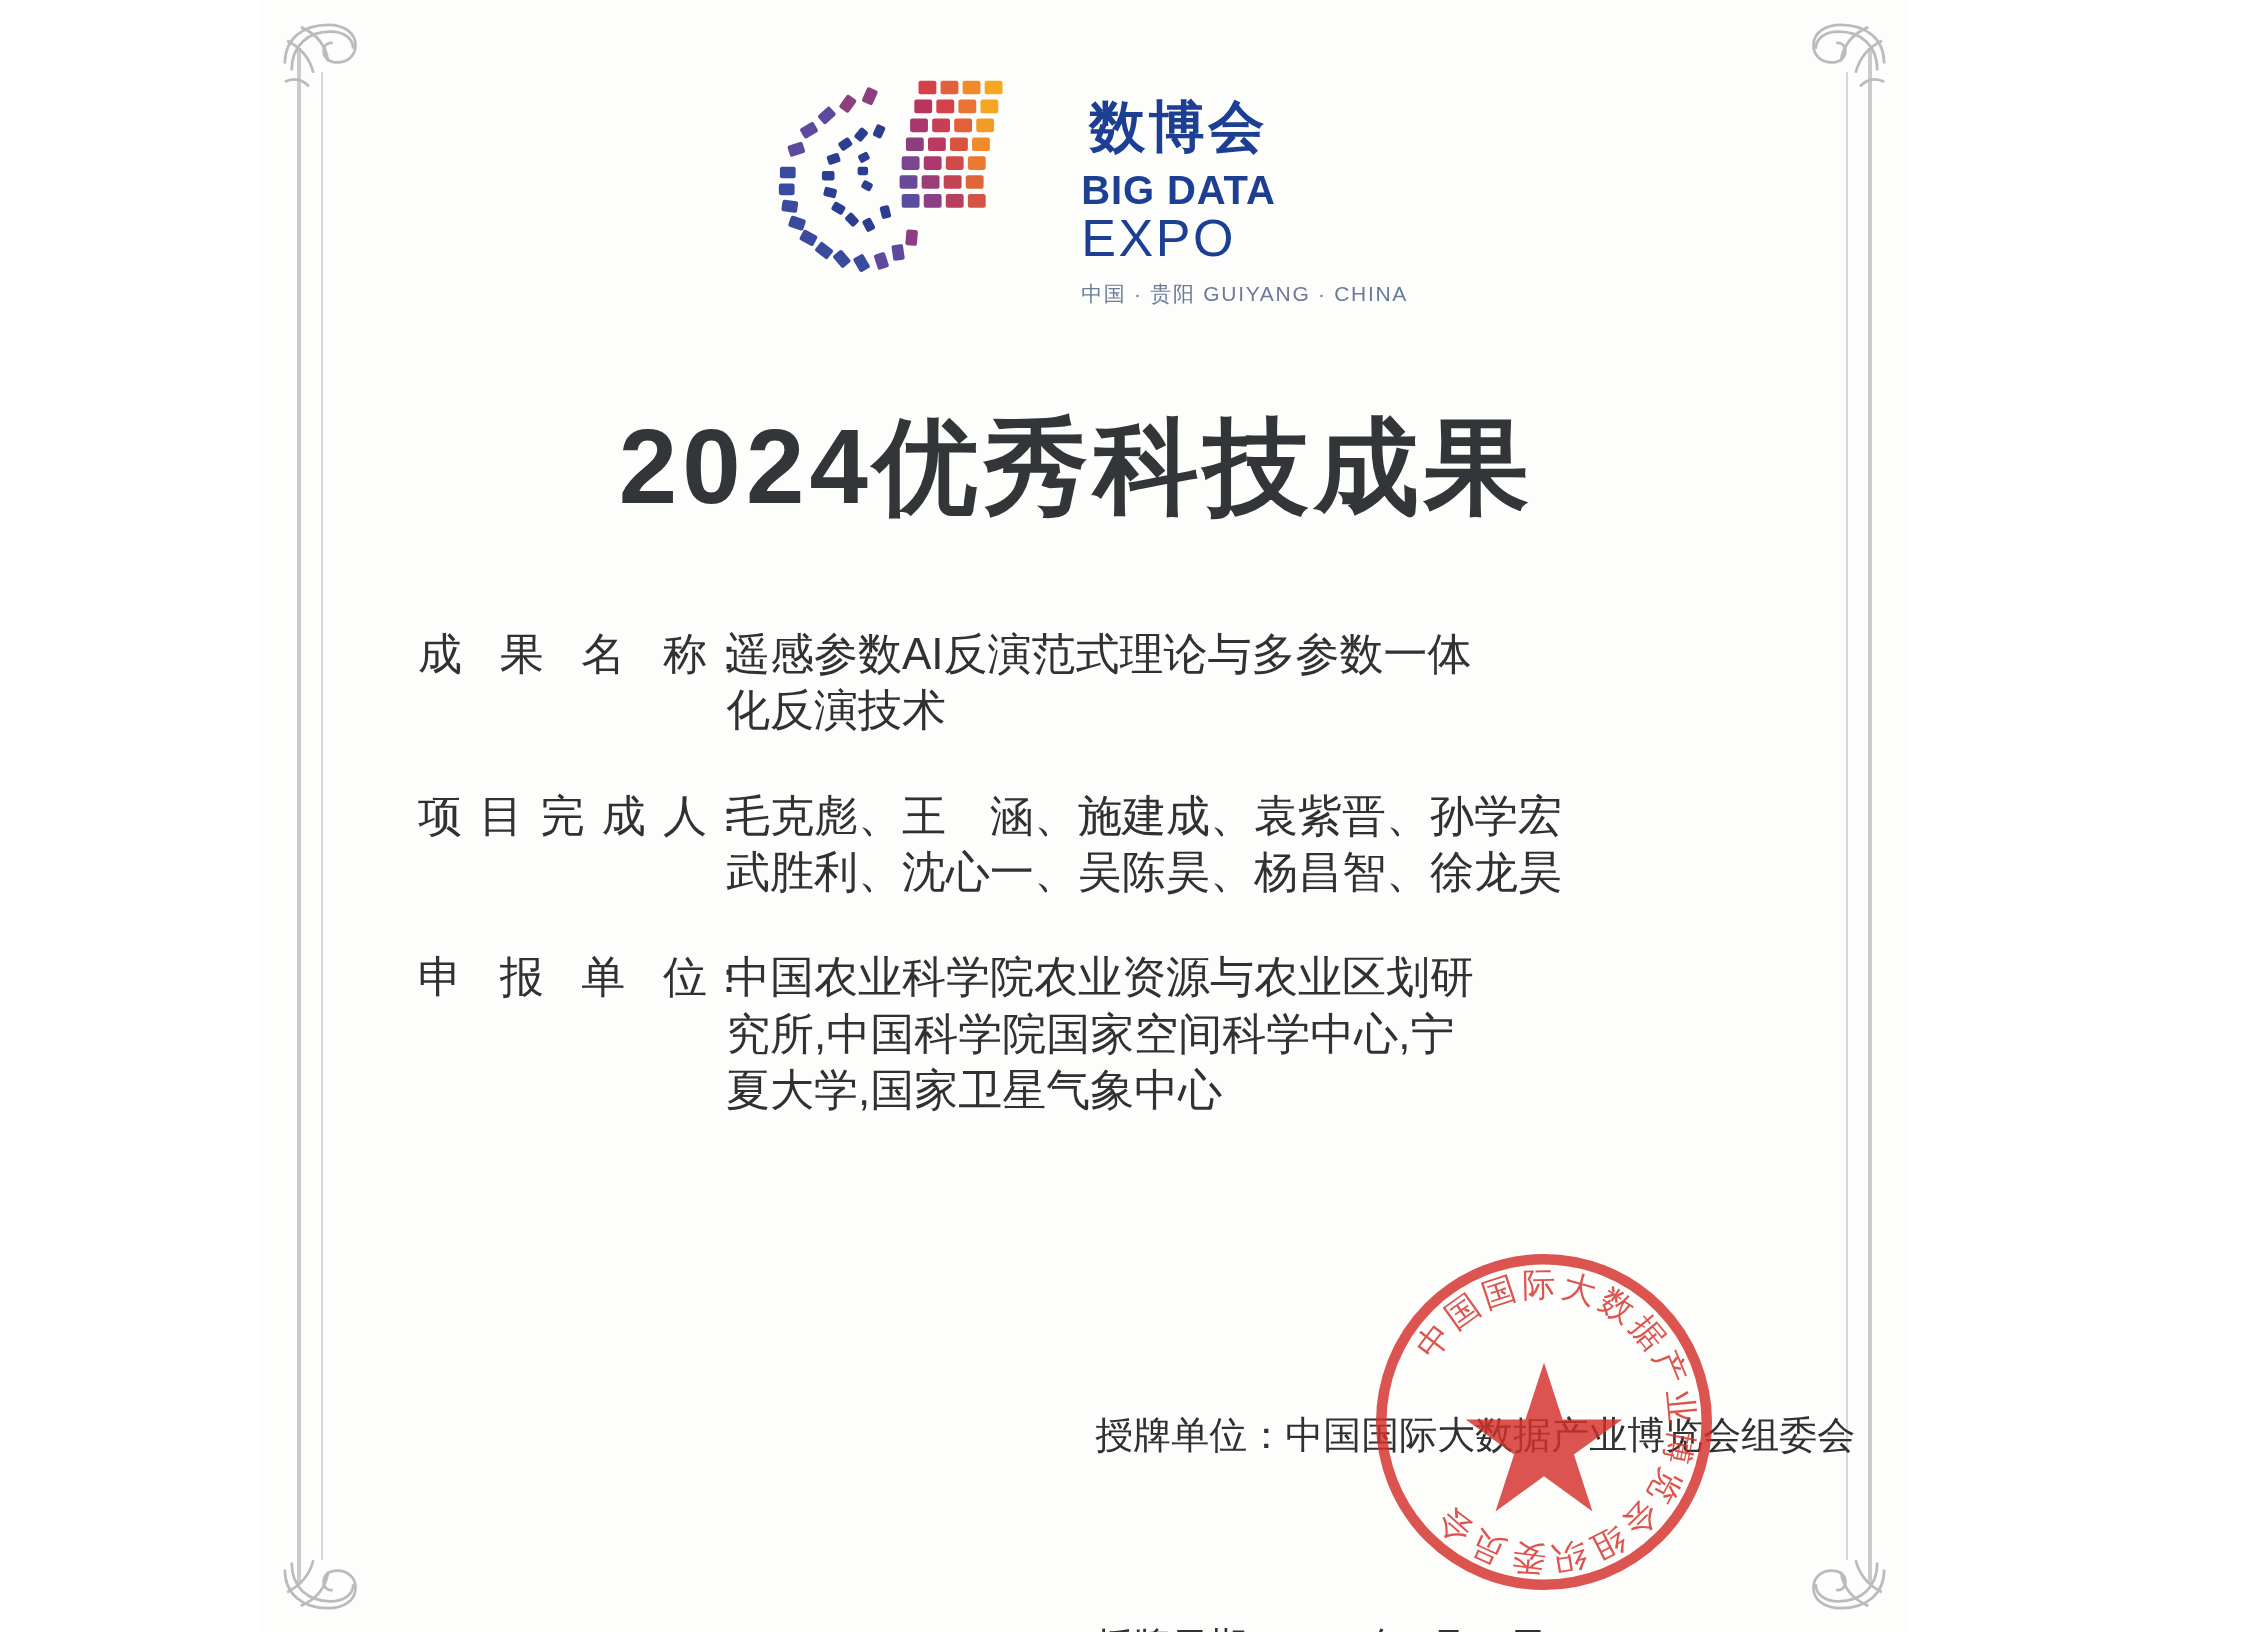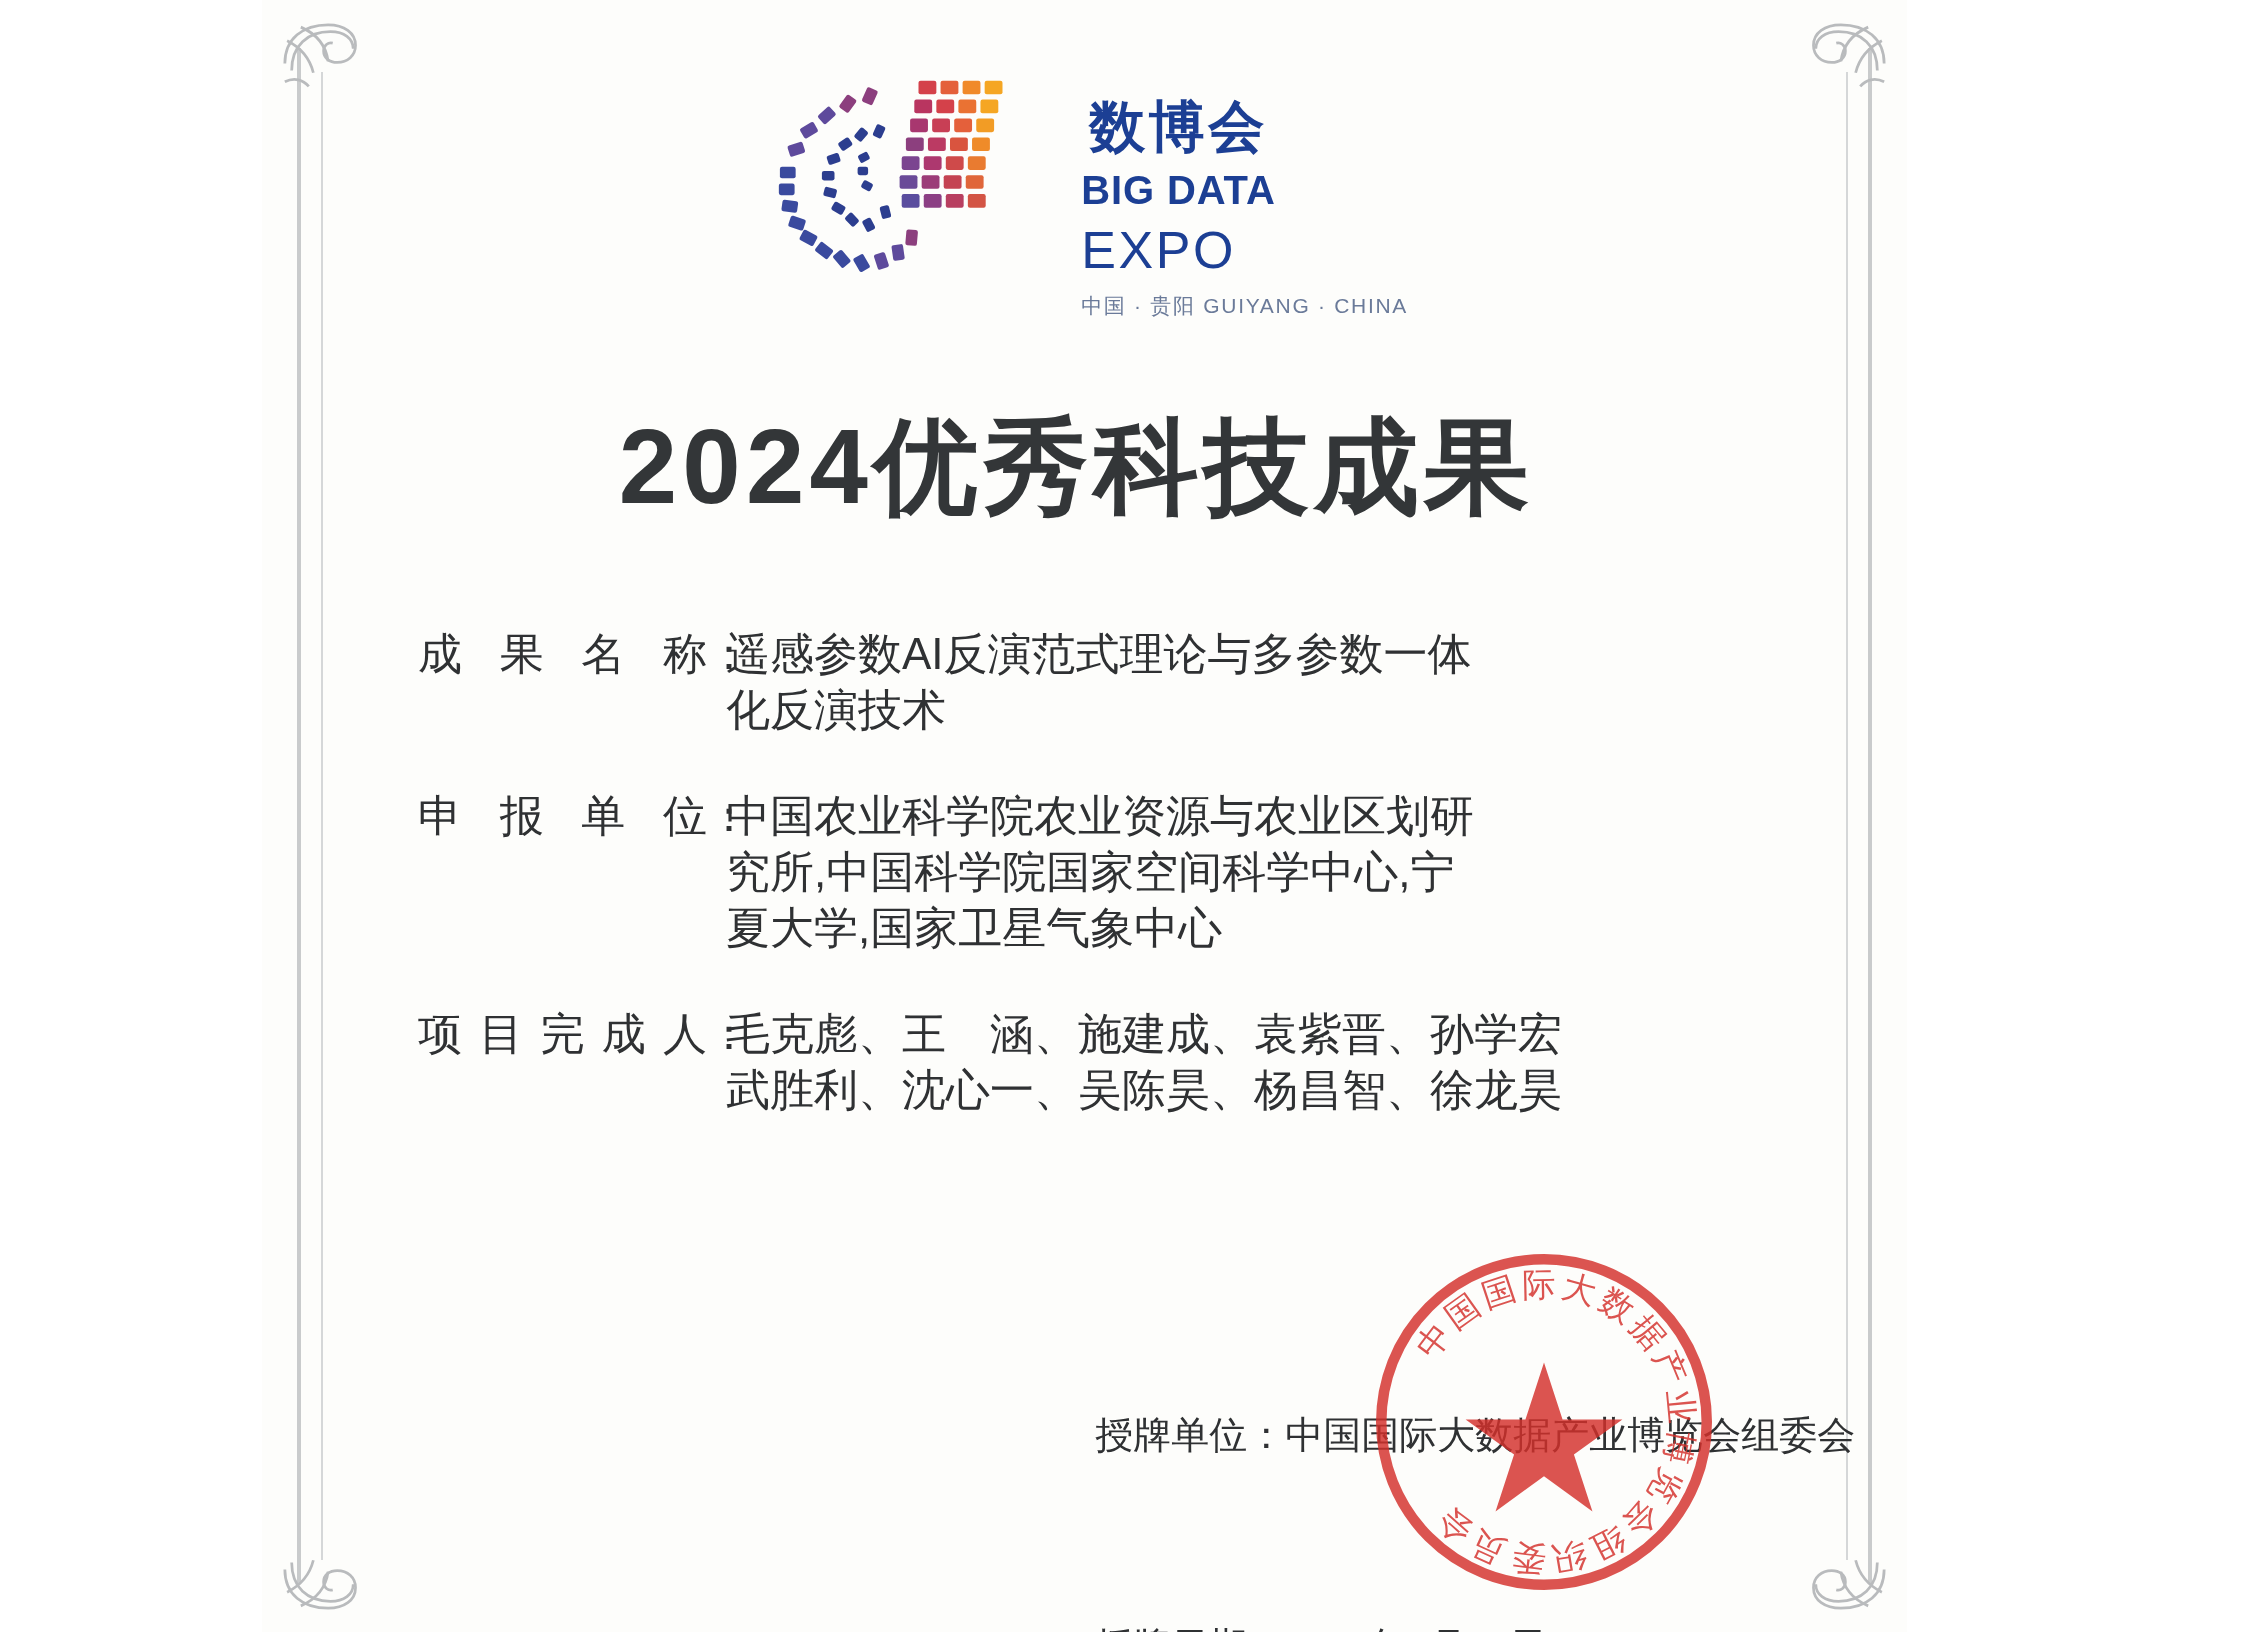--- a/index.html
+++ b/index.html
@@ -93,21 +93,20 @@
     line-height: 1.05;
     margin-top: 13px;
     text-align: center;
   }
   .logo-en2 {
     font-size: 52px;
     font-weight: 300;
     letter-spacing: 2.6px;
     color: #1c3f94;
     line-height: 1.05;
-    margin-top: 12px;
   }
   .logo-sub {
     font-size: 21px;
     letter-spacing: 1.7px;
     color: #6a7a99;
     margin-top: 14px;
   }
 
   
   .main-title {
@@ -322,32 +321,32 @@
   <div class="fields">
 
     <div class="field-row">
       <div class="field-label">成果名称</div>
       <div class="field-colon">：</div>
       <div class="field-value">遥感参数AI反演范式理论与多参数一体
 化反演技术</div>
     </div>
 
     <div class="field-row">
+      <div class="field-label">项目完成人</div>
+      <div class="field-colon">：</div>
+      <div class="field-value">毛克彪、王　涵、施建成、袁紫晋、孙学宏
+武胜利、沈心一、吴陈昊、杨昌智、徐龙昊</div>
+    </div>
+
+    <div class="field-row">
       <div class="field-label">申报单位</div>
       <div class="field-colon">：</div>
       <div class="field-value">中国农业科学院农业资源与农业区划研
 究所,中国科学院国家空间科学中心,宁
 夏大学,国家卫星气象中心</div>
-    </div>
-
-    <div class="field-row">
-      <div class="field-label">项目完成人</div>
-      <div class="field-colon">：</div>
-      <div class="field-value">毛克彪、王　涵、施建成、袁紫晋、孙学宏
-武胜利、沈心一、吴陈昊、杨昌智、徐龙昊</div>
     </div>
 
   </div>
 
   <div class="footer">
     <div class="footer-line">
       <span>授牌单位：</span><span>中国国际大数据产业博览会组委会</span>
     </div>
     <div class="footer-line">
       <span>授牌日期：</span><span>2024年8月28日</span>

